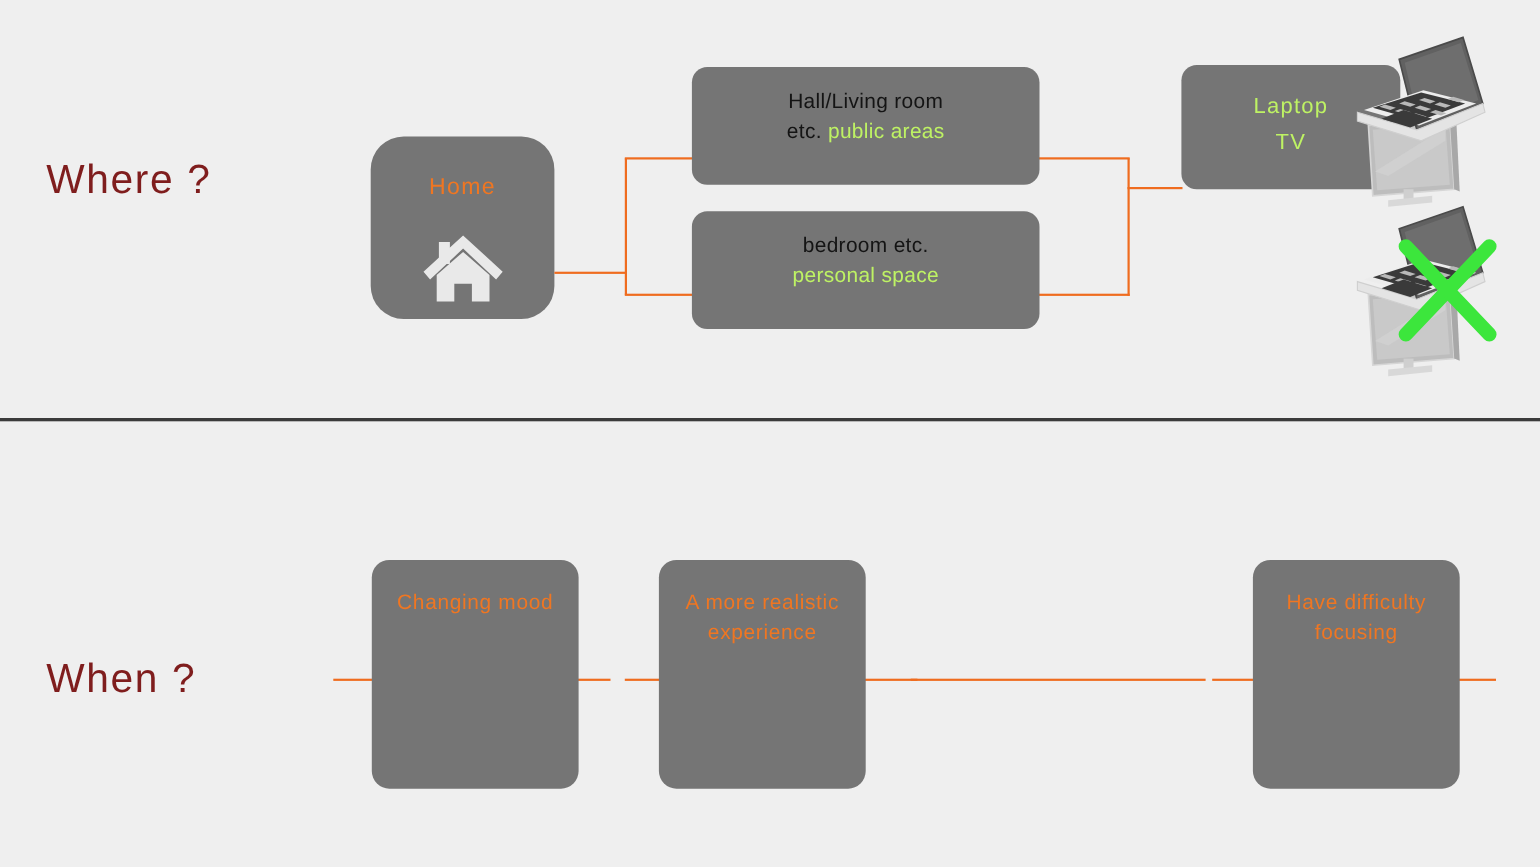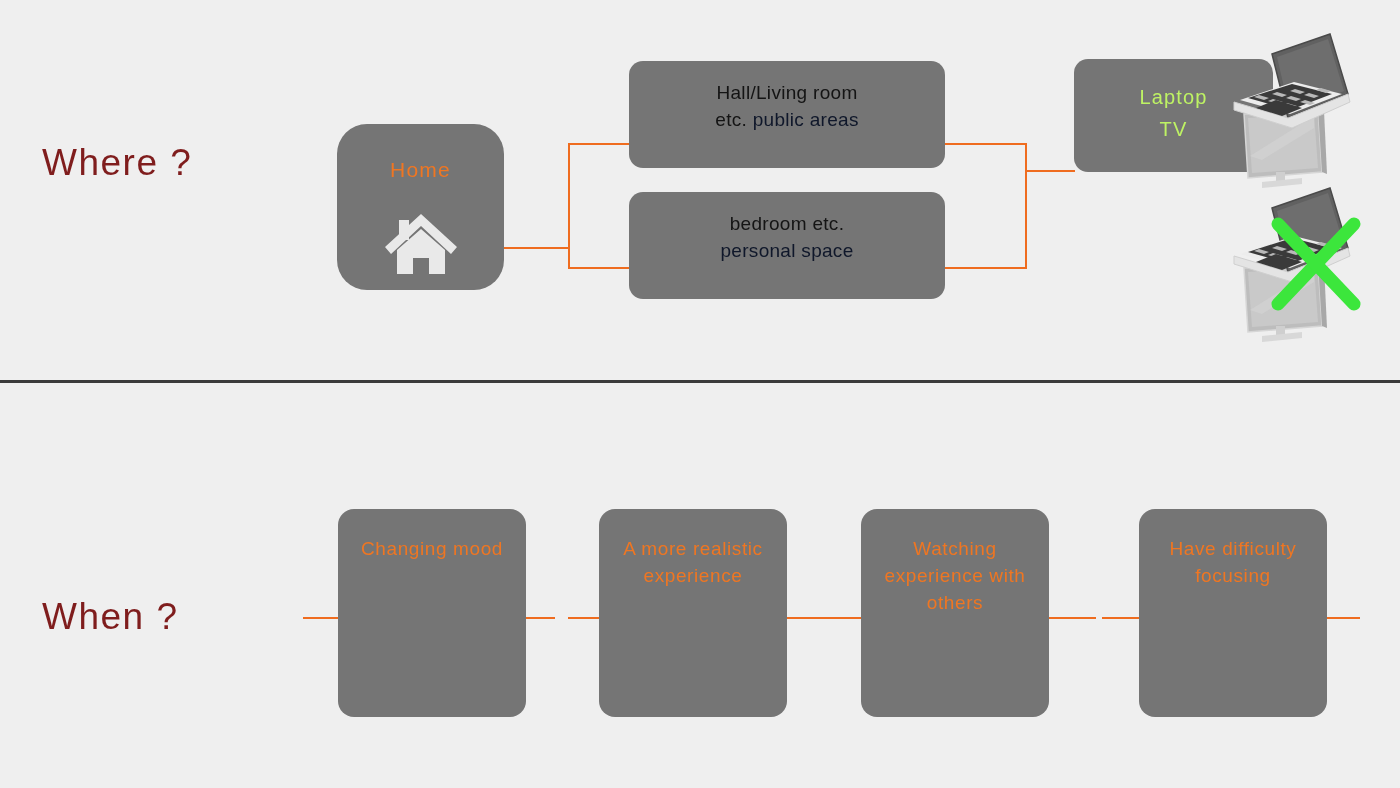--- a/index.html
+++ b/index.html
@@ -96,21 +96,21 @@
   .room-text {
     position: absolute;
     left: 0;
     width: 100%;
     top: 18px;
     font-size: 19px;
     line-height: 27px;
     letter-spacing: 0.3px;
     color: #141414;
   }
-  .room-text .hl { color: #0f172a; }
+  .room-text .hl { color: #bef264; }
   .room-text .line2 { display: block; }
 
   
   #device-screen {
     left: 1074px;
     top: 59px;
     width: 199px;
     height: 113px;
     border-radius: 14px;
   }
@@ -336,21 +336,18 @@
   <div class="when-rule" id="when-rule-3"></div>
 
   <div class="card when-card" id="when-card-0">
     <div class="when-text">Changing mood</div>
   </div>
 
   <div class="card when-card" id="when-card-1">
     <div class="when-text">A more realistic experience</div>
   </div>
 
-  <div class="card when-card" id="when-card-2">
-    <div class="when-text">Watching experience with others</div>
-  </div>
 
   <div class="card when-card" id="when-card-3">
     <div class="when-text">Have difficulty focusing</div>
   </div>
 
 </div>
 
 </body></html>

